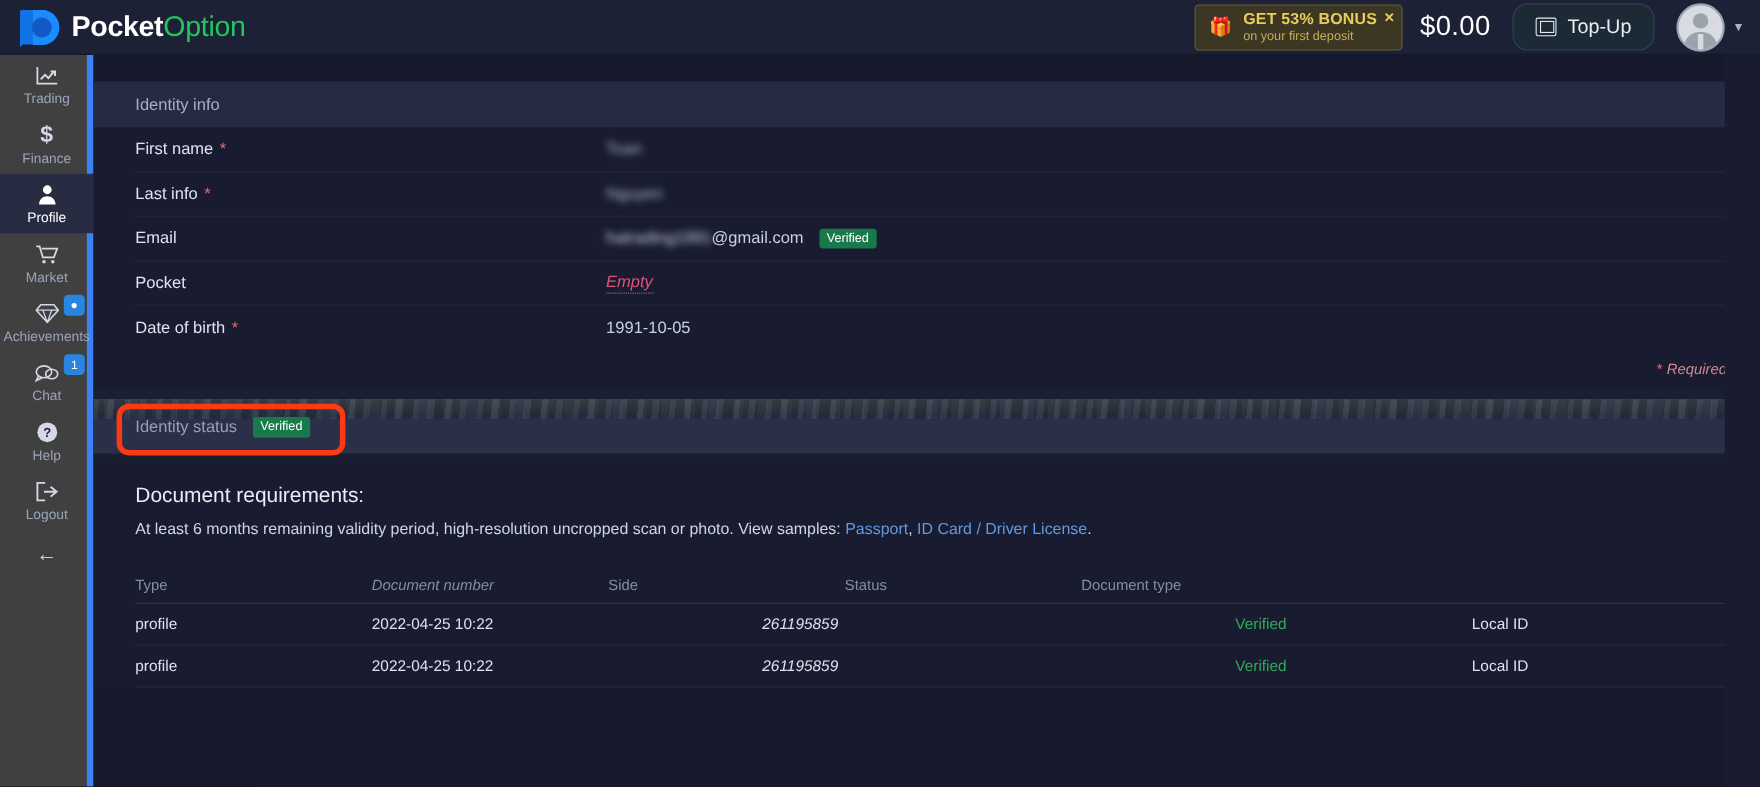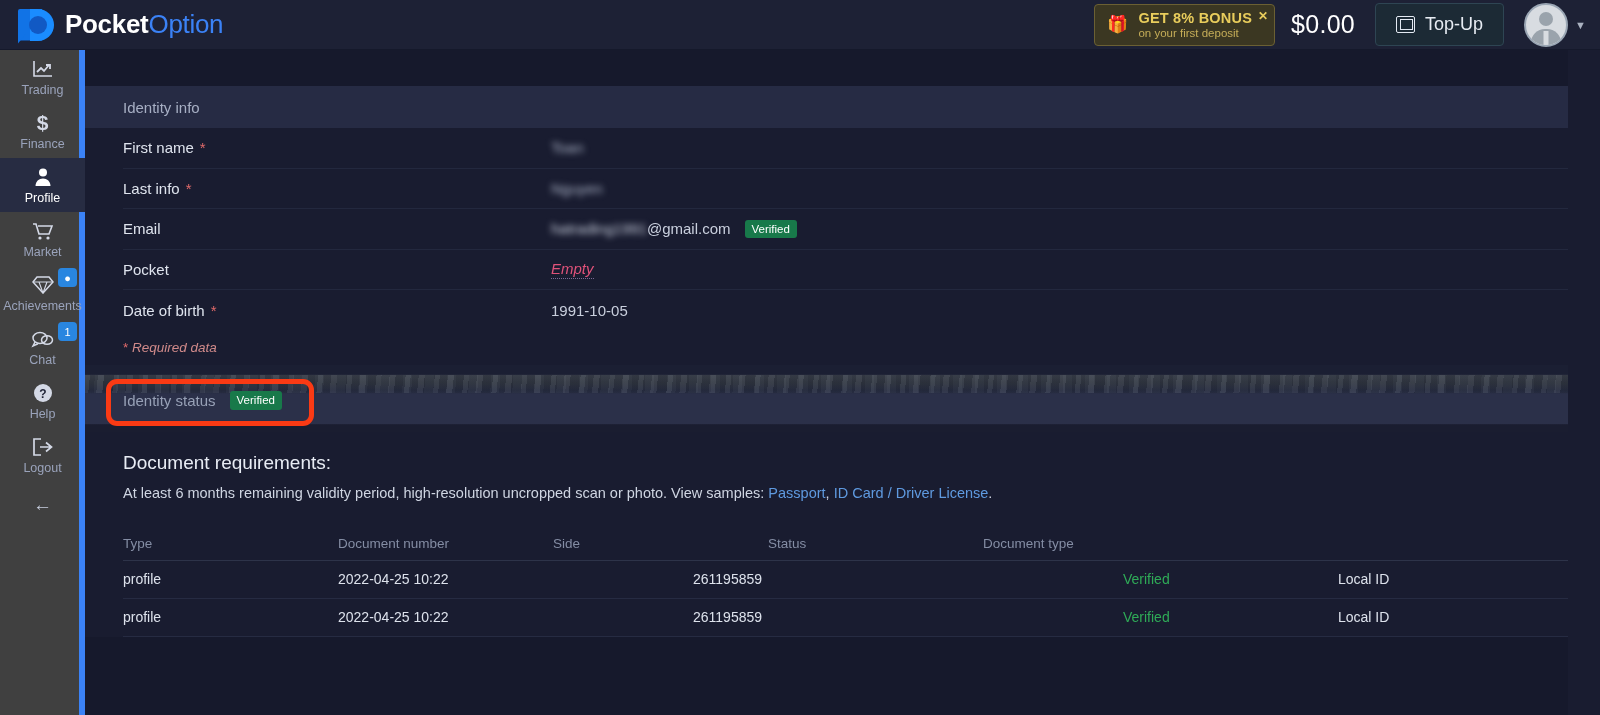--- a/index.html
+++ b/index.html
@@ -43,21 +43,21 @@
     border-radius: 0 16px 16px 0;
     background: #1a8cff;
   }
   .brand-logo .shape-c {
     position: absolute; left: 11px; top: 7px;
     width: 18px; height: 18px; border-radius: 50%;
     background: #1159c4;
   }
   .brand-text { font-size: 26px; font-weight: bold; letter-spacing: -0.3px; }
   .brand-text .b1 { color: #ffffff; }
-  .brand-text .b2 { color: #3b82f6; font-weight: normal; }
+  .brand-text .b2 { color: #22c55e; font-weight: normal; }
 
   .header-right {
     margin-left: auto; display: flex; align-items: center;
     padding-right: 14px; height: 50px;
   }
   .bonus {
     position: relative;
     display: flex; align-items: center;
     background: #3b3722;
     border: 1px solid #6b6033;
@@ -71,21 +71,21 @@
   .bonus-t2 { color: #c5ad58; font-size: 11.5px; line-height: 14px; }
   .bonus-close {
     position: absolute; right: 6px; top: 5px;
     color: #e9cd5c; font-size: 12px; line-height: 1; font-weight: bold;
   }
   .balance { color: #ffffff; font-size: 25px; margin-right: 20px; letter-spacing: .3px; }
   .topup {
     display: flex; align-items: center; justify-content: center;
     background: #1c2a35;
     border: 1px solid #2e4553;
-    border-radius: 4px;
+    border-radius: 14px;
     height: 43px; padding: 0 20px; margin-right: 20px;
   }
   .topup .tu-icon {
     width: 19px; height: 17px; margin-right: 10px; position: relative;
   }
   .topup .tu-icon::before {
     content:""; position:absolute; inset:0;
     border:1.6px solid #e3e9f2; border-radius:2px;
   }
   .topup .tu-icon::after {
@@ -155,21 +155,21 @@
   .tabbar { display: flex; align-items: center; padding: 23px 0 0 24px; gap: 14px; }
   .tab {
     height: 36px; padding: 0 18px;
     display: flex; align-items: center; justify-content: center;
     background: #232941; color: #9ba4bc;
     font-size: 13px; letter-spacing: .6px;
     border-radius: 3px;
   }
   .tab.active { background: #646c80; color: #ffffff; font-weight: bold; }
 
-  .panel { margin-top: 36px; }
+  .panel { margin-top: 24px; text-align: right; }
   .panel-head {
     height: 42px; background: #262b44;
     display: flex; align-items: center;
     padding-left: 38px;
     color: #a7afc4; font-size: 15px;
   }
   .panel-body { background: #191c30; padding: 0 0 0 0; }
 
   .frow {
     display: flex; align-items: center;
@@ -235,21 +235,21 @@
   .table { margin-top: 26px; }
   .trow {
     display: flex; align-items: center;
     height: 38px; border-bottom: 1px solid #262b42;
     padding-right: 10px;
   }
   .trow.head { color: #848da4; font-size: 13.5px; height: 34px; border-bottom: 1px solid #2d3349; }
   .trow.body { color: #dde2ec; font-size: 14px; height: 38px; }
   .c-type  { width: 215px; }
   .c-date  { width: 355px; }
-  .c-num   { width: 215px; }
+  .c-num   { width: 215px; font-style: italic; }
   .c-side  { width: 215px; }
   .c-stat  { width: 215px; }
   .c-dtype { width: 240px; }
   .ok { color: #2faa57; }
 
   .scroll-edge {
     position: absolute; right: 0; top: 50px;
     width: 32px; height: 665px;
     background: #191c30;
   }
@@ -269,21 +269,21 @@
       </div>
       <div class="brand-text">
         <span class="b1">Pocket</span><span class="b2">Option</span>
       </div>
     </div>
 
     <div class="header-right">
       <div class="bonus">
         <span class="gift">🎁</span>
         <div class="bonus-lines">
-          <span class="bonus-t1">GET 8% BONUS</span>
+          <span class="bonus-t1">GET 53% BONUS</span>
           <span class="bonus-t2">on your first deposit</span>
         </div>
         <span class="bonus-close">✕</span>
       </div>
 
       <div class="balance">$0.00</div>
 
       <div class="topup">
         <span class="tu-icon"></span>
         <span class="topup-label">Top-Up</span>

